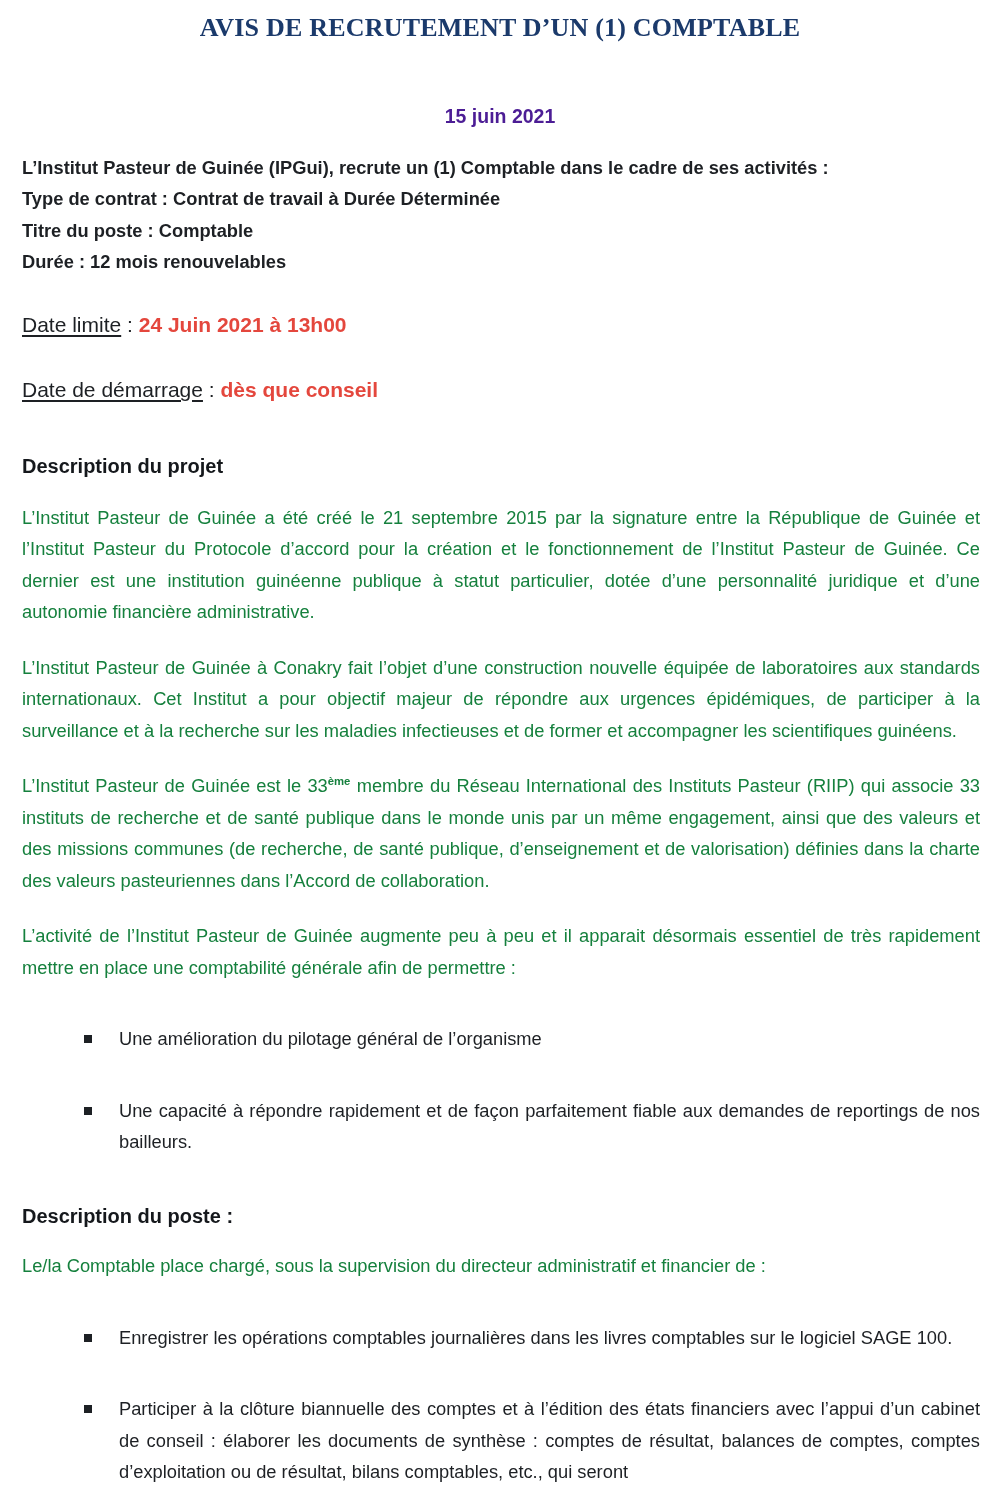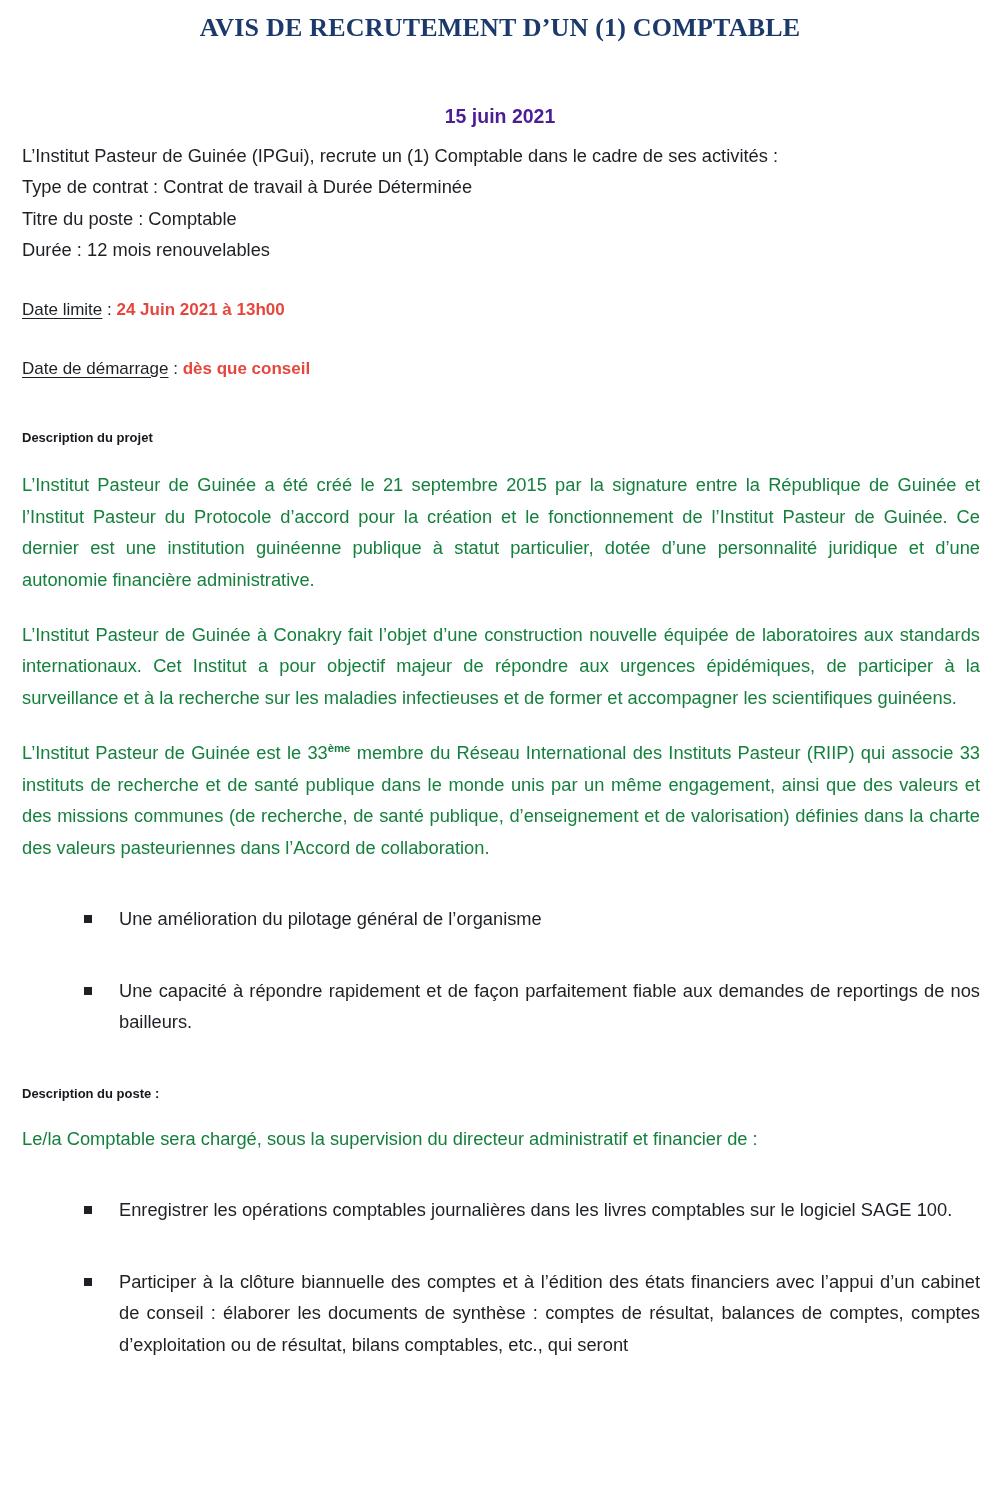--- a/index.html
+++ b/index.html
@@ -49,30 +49,31 @@
   }
 
   
   .body-text {
     font-size: 18.3px;
     line-height: 1.72;
     color: #1d2024;
   }
 
   .intro-block {
-    margin-top: 12px;
+    margin-top: 24px;
+    font-weight: bold;
   }
   .intro-block .line {
     white-space: nowrap;
   }
 
   
   .kv-line {
     margin-top: 30px;
-    font-size: 17px;
+    font-size: 21px;
     line-height: 1.6;
     color: #1d2024;
   }
   .kv-line.second {
     margin-top: 32px;
   }
   .kv-key {
     text-decoration: underline;
     text-underline-offset: 3px;
     color: #1d2024;
@@ -81,21 +82,21 @@
     color: #1d2024;
   }
   .kv-val {
     font-weight: bold;
     color: #e4473d;
   }
 
   
   .section-heading {
     font-weight: bold;
-    font-size: 13px;
+    font-size: 20px;
     color: #15181c;
     margin-top: 48px;
     margin-bottom: 0;
   }
 
   
   p.para {
     text-align: justify;
     text-justify: inter-word;
     margin: 24px 0 0 0;
@@ -167,35 +168,36 @@
   </div>
 
   <h2 class="section-heading">Description du projet</h2>
 
   <p class="para">L’Institut Pasteur de Guinée a été créé le 21 septembre 2015 par la signature entre la République de Guinée et l’Institut Pasteur du Protocole d’accord pour la création et le fonctionnement de l’Institut Pasteur de Guinée. Ce dernier est une institution guinéenne publique à statut particulier, dotée d’une personnalité juridique et d’une autonomie financière administrative.</p>
 
   <p class="para">L’Institut Pasteur de Guinée à Conakry fait l’objet d’une construction nouvelle équipée de laboratoires aux standards internationaux. Cet Institut a pour objectif majeur de répondre aux urgences épidémiques, de participer à la surveillance et à la recherche sur les maladies infectieuses et de former et accompagner les scientifiques guinéens.</p>
 
   <p class="para"><span>L’Institut Pasteur de Guinée est le 33</span><sup class="ordinal">ème</sup><span> membre du Réseau International des Instituts Pasteur (RIIP) qui associe 33 instituts de recherche et de santé publique dans le monde unis par un même engagement, ainsi que des valeurs et des missions communes (de recherche, de santé publique, d’enseignement et de valorisation) définies dans la charte des valeurs pasteuriennes dans l’Accord de collaboration.</span></p>
 
+  <p class="para">L’activité de l’Institut Pasteur de Guinée augmente peu à peu et il apparait désormais essentiel de très rapidement mettre en place une comptabilité générale afin de permettre :</p>
 
   <ul class="bullets">
     <li>
       <span class="sq"></span>
       <span>Une amélioration du pilotage général de l’organisme</span>
     </li>
     <li>
       <span class="sq"></span>
       <span>Une capacité à répondre rapidement et de façon parfaitement fiable aux demandes de reportings de nos bailleurs.</span>
     </li>
   </ul>
 
   <h2 class="section-heading">Description du poste :</h2>
 
-  <p class="para tight">Le/la Comptable sera chargé, sous la supervision du directeur administratif et financier de :</p>
+  <p class="para tight">Le/la Comptable place chargé, sous la supervision du directeur administratif et financier de :</p>
 
   <ul class="bullets">
     <li>
       <span class="sq"></span>
       <span>Enregistrer les opérations comptables journalières dans les livres comptables sur le logiciel SAGE 100.</span>
     </li>
     <li>
       <span class="sq"></span>
       <span>Participer à la clôture biannuelle des comptes et à l’édition des états financiers avec l’appui d’un cabinet de conseil : élaborer les documents de synthèse : comptes de résultat, balances de comptes, comptes d’exploitation ou de résultat, bilans comptables, etc., qui seront</span>
     </li>

